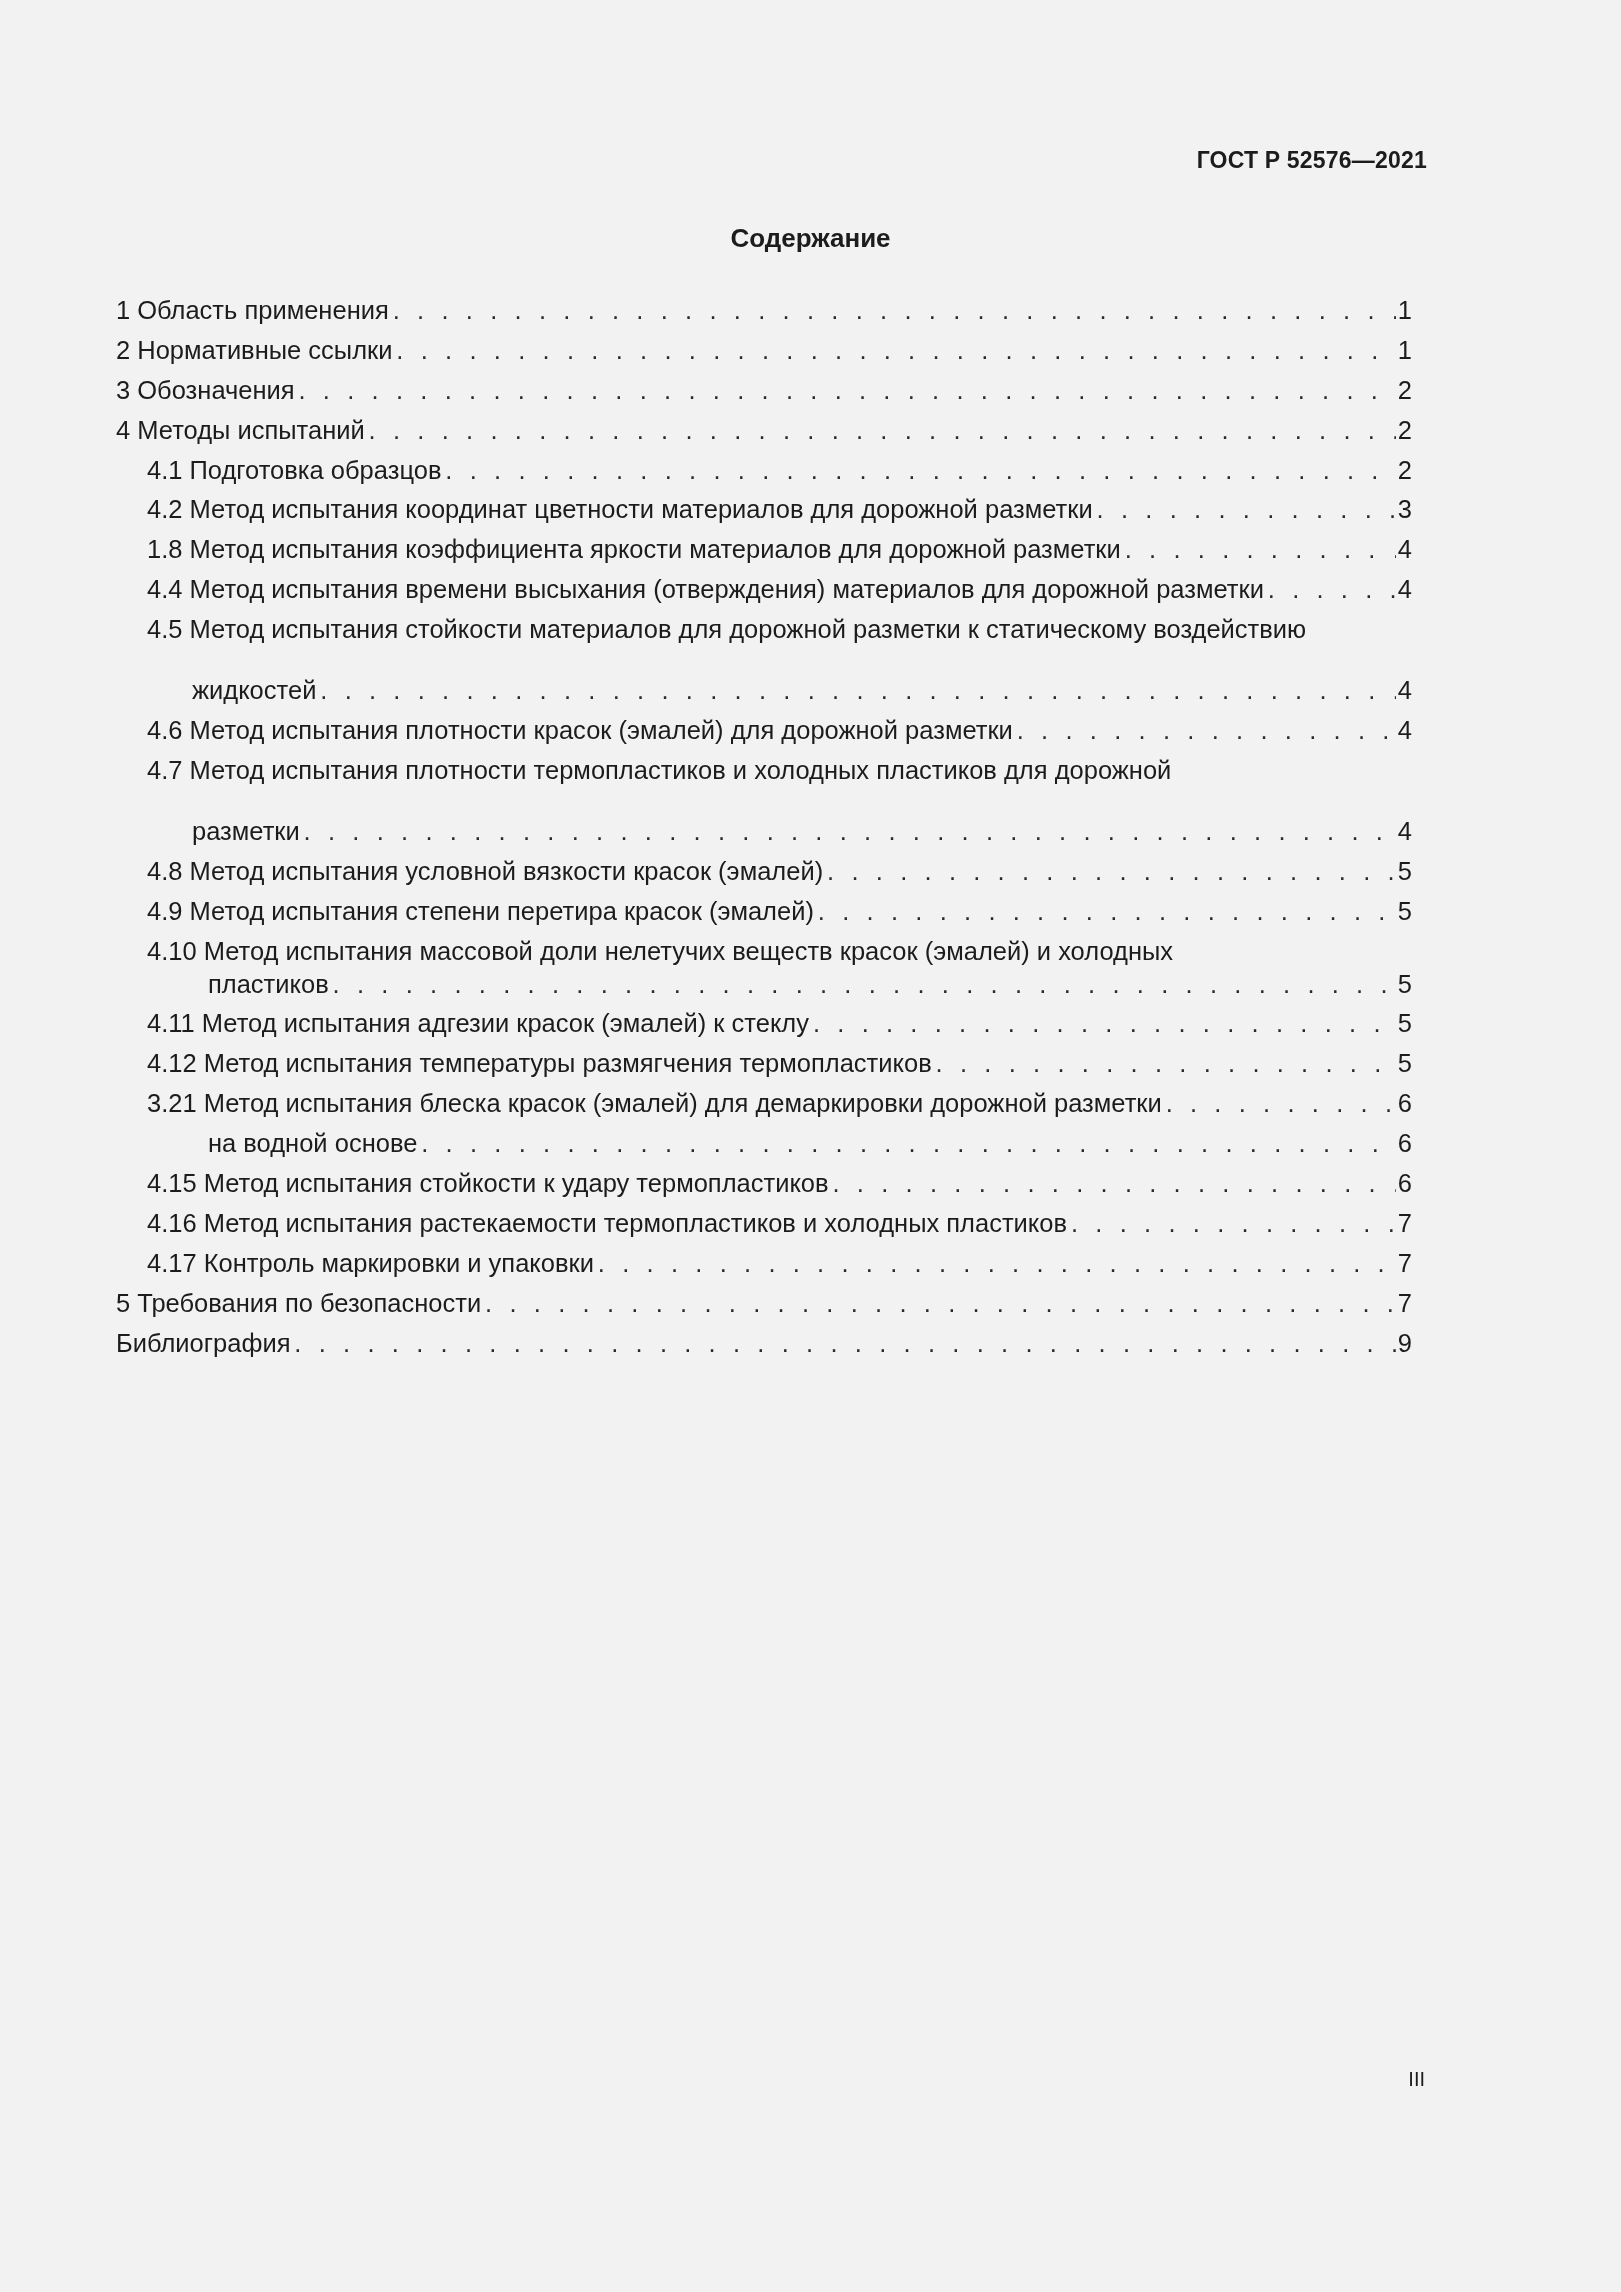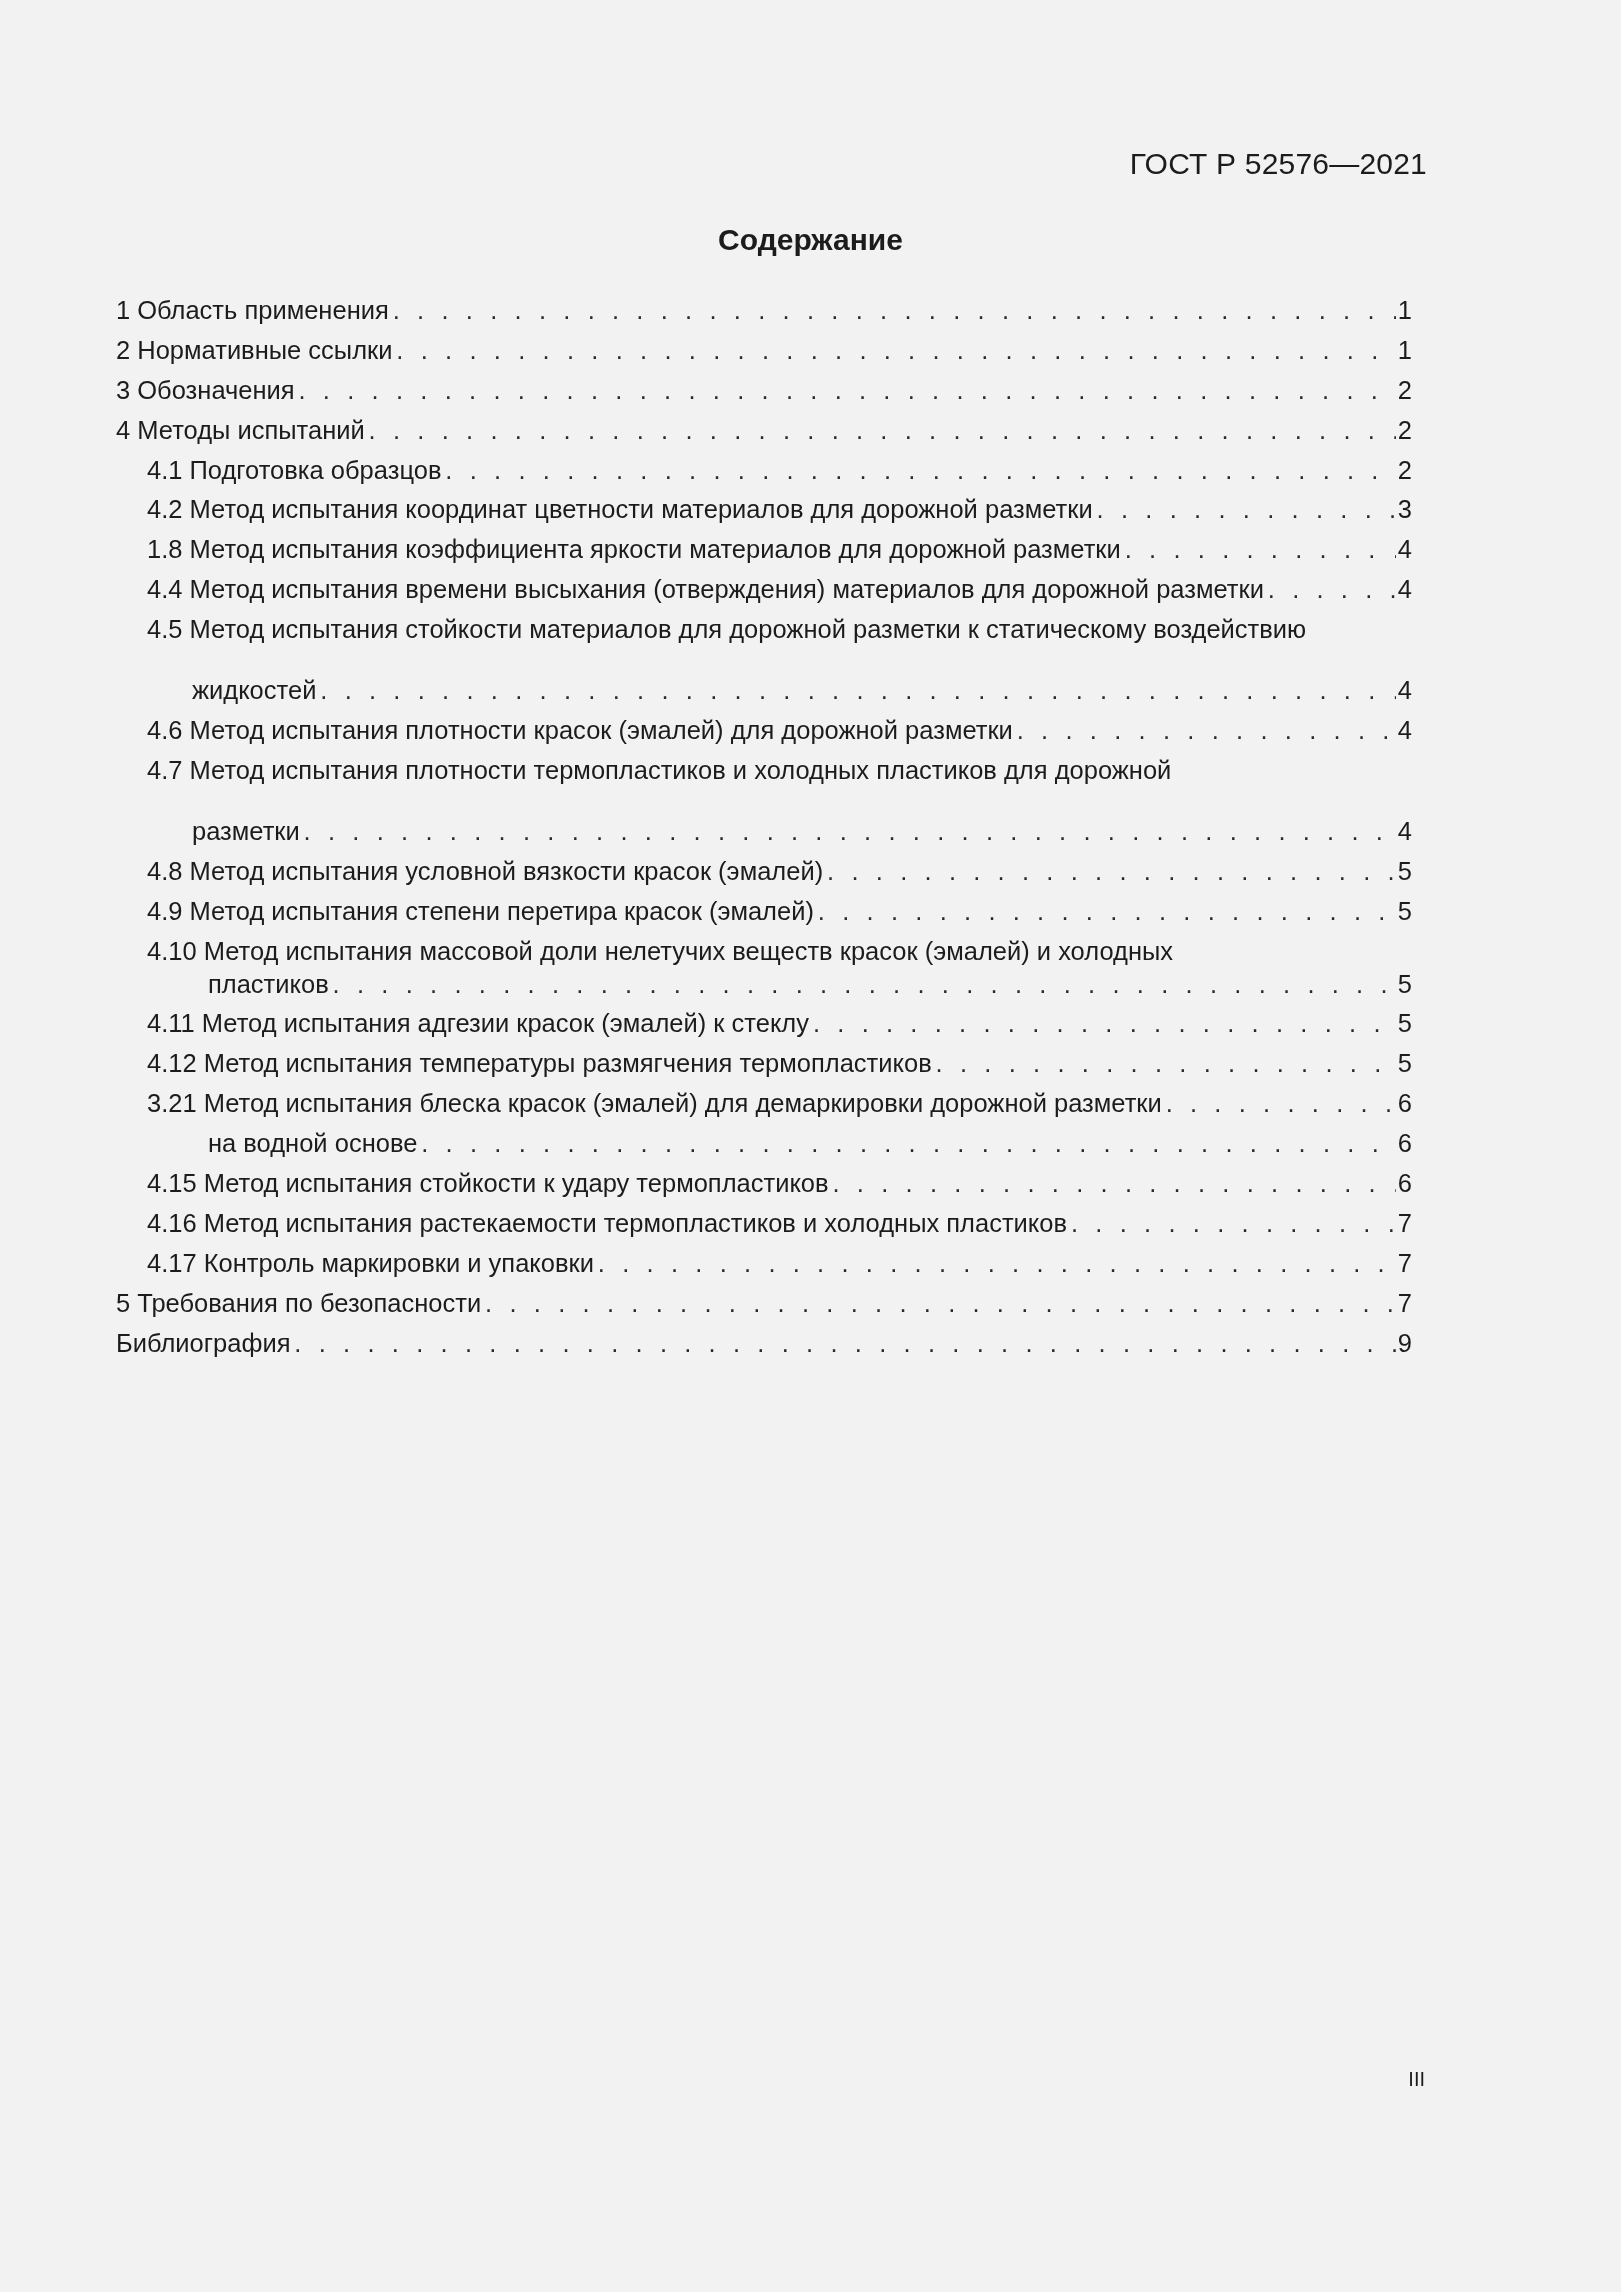--- a/index.html
+++ b/index.html
@@ -7,28 +7,28 @@
     width: 1621px; height: 2293px;
     background: #f2f2f2;
     color: #1c1c1c;
     font-family: "Liberation Sans", "DejaVu Sans", sans-serif;
     position: relative;
     overflow: hidden;
   }
   .doc-id {
     position: absolute;
     top: 147px; right: 194px;
-    font-size: 30px; font-weight: normal;
+    font-size: 23px; font-weight: bold;
     letter-spacing: 0.2px;
   }
   .toc-title {
     position: absolute;
     top: 223px; left: 0; width: 1621px;
     text-align: center;
-    font-size: 30px; font-weight: bold;
+    font-size: 26px; font-weight: bold;
   }
   .toc {
     position: absolute;
     top: 294px; left: 116px;
     width: 1296px;
     font-size: 25.5px;
     line-height: 33px;
   }
   .entry { position: relative; margin-bottom: 6.9px; }
   .entry.lvl2 { padding-left: 31px; }

